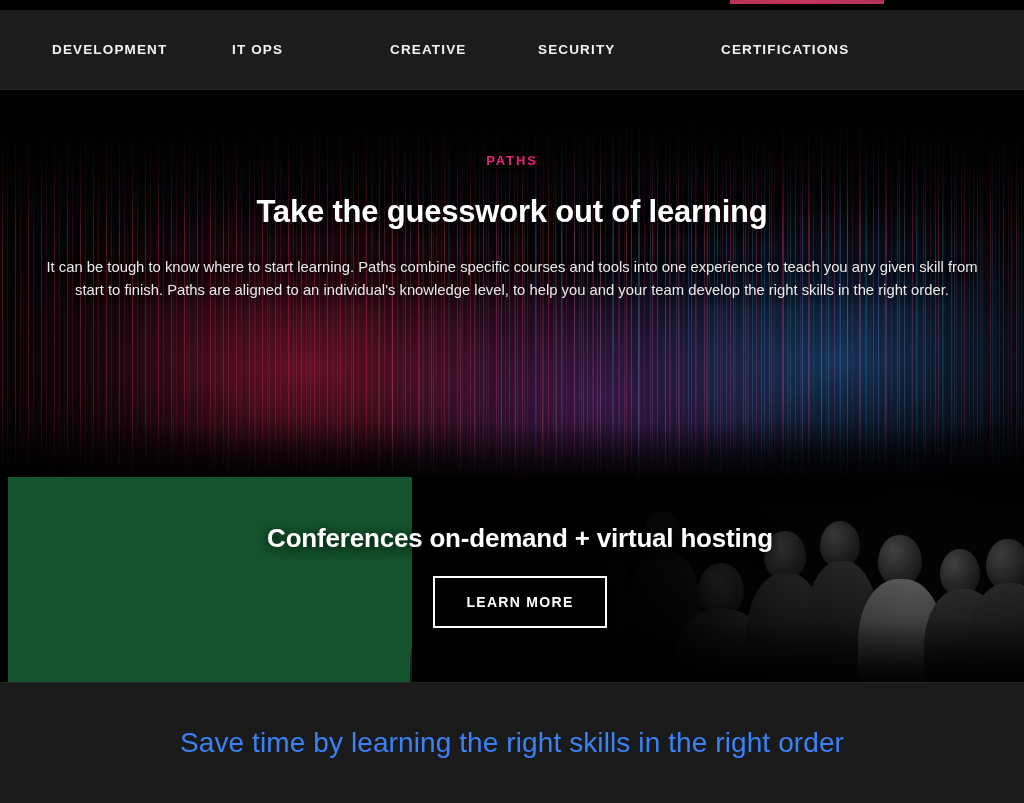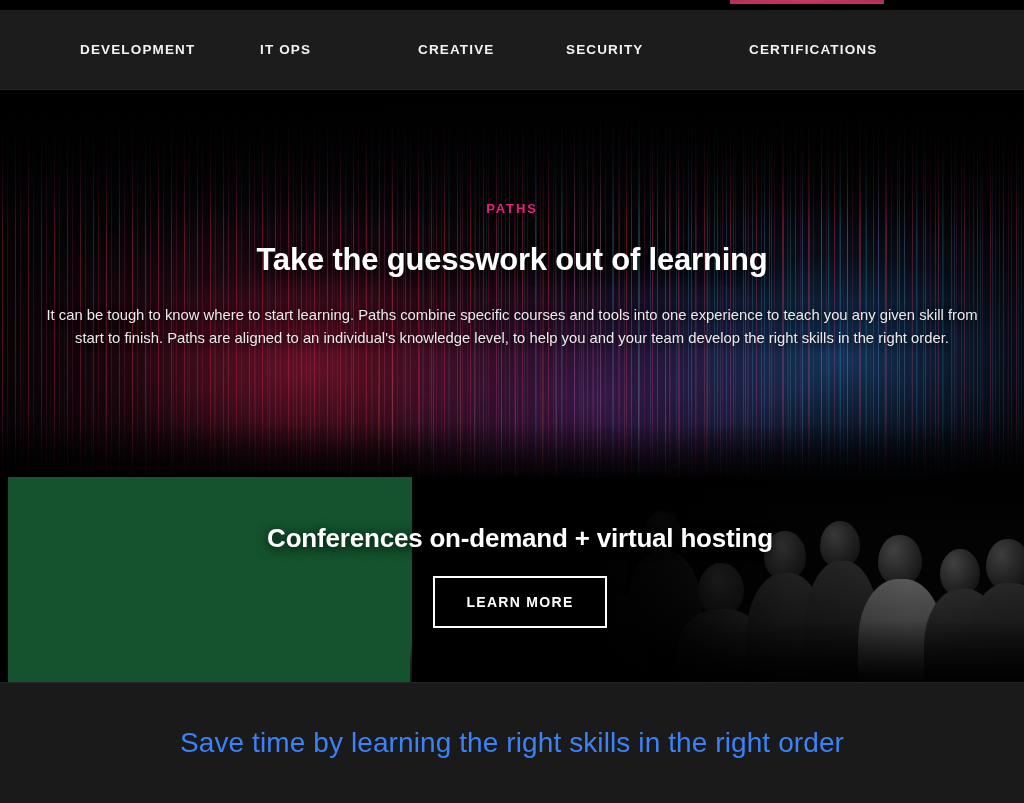--- a/index.html
+++ b/index.html
@@ -29,21 +29,21 @@
   }
 
   
   .navbar {
     position:absolute; top:10px; left:0; width:1024px; height:80px;
     background:#1c1c1c;
     display:flex; align-items:center;
     border-bottom:1px solid #262626;
     z-index:5;
   }
-  .nav-items { display:flex; width:100%; padding:0 80px; }
+  .nav-items { display:flex; width:100%; padding:0 52px; }
   .nav-item {
     color:#f2f2f2;
     font-size:13.5px;
     font-weight:bold;
     letter-spacing:1.15px;
     text-decoration:none;
     white-space:nowrap;
     cursor:pointer;
     line-height:80px;
   }
@@ -121,21 +121,20 @@
       linear-gradient(180deg, rgba(0,0,0,.95) 0%, rgba(0,0,0,.55) 16%, rgba(0,0,0,0) 34%),
       linear-gradient(0deg, rgba(0,0,0,.85) 0%, rgba(0,0,0,0) 14%),
       radial-gradient(ellipse 85% 95% at 50% 55%, rgba(0,0,0,0) 40%, rgba(0,0,0,.70) 100%);
   }
 
   .hero-inner{
     position:relative; z-index:3;
     width:100%; height:100%;
     display:flex; flex-direction:column; align-items:center;
     padding-top:62px;
-    margin-top:48px;
   }
   .eyebrow{
     color:#ec1e79;
     font-size:13px; font-weight:bold; letter-spacing:1.9px;
     text-shadow:0 0 10px rgba(0,0,0,.9);
   }
   .hero-title{
     margin-top:26px;
     color:#fff; font-size:31px; font-weight:bold; letter-spacing:-.2px;
     text-shadow:0 2px 14px rgba(0,0,0,.85);

